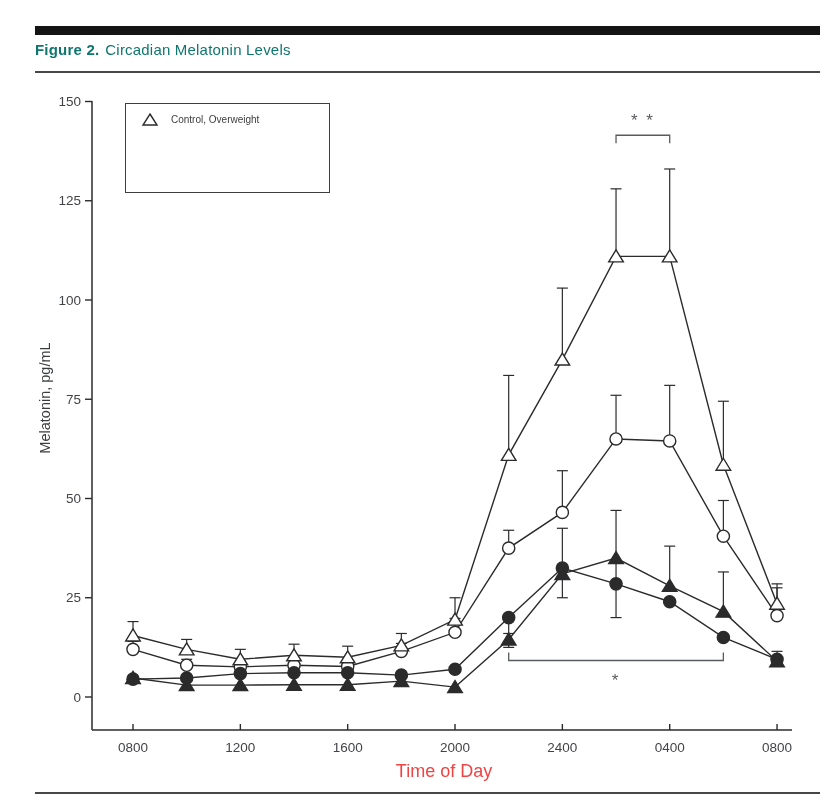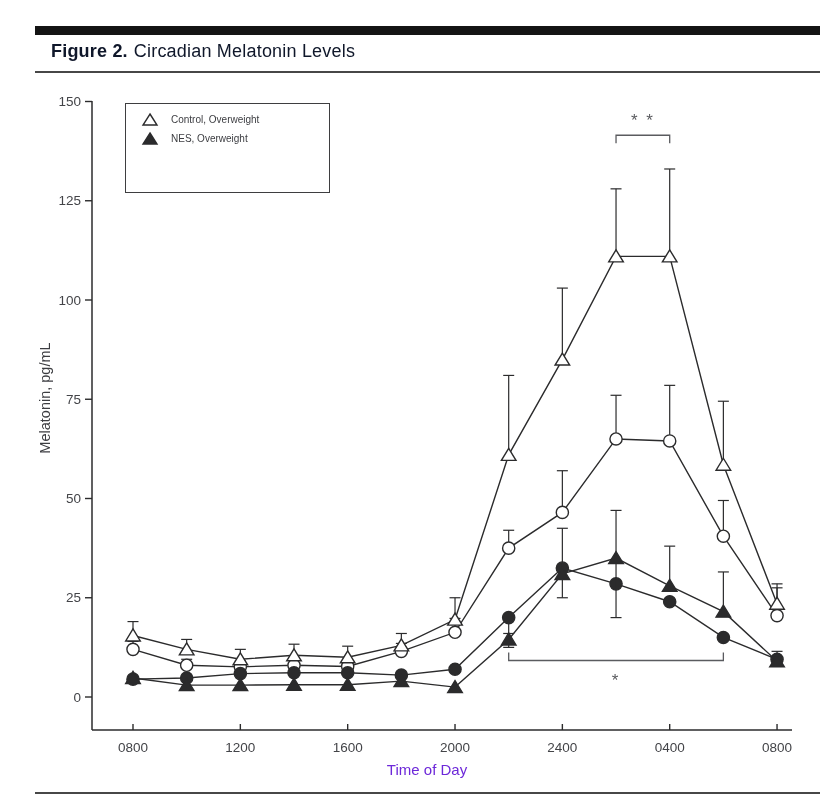--- a/index.html
+++ b/index.html
@@ -1,32 +1,32 @@
 <!DOCTYPE html>
 <html><head>
 <meta charset="utf-8">
 <style>
   html,body{margin:0;padding:0;background:#fff;}
   .page{position:relative;width:825px;height:804px;background:#ffffff;overflow:hidden;
         font-family:"Liberation Sans",sans-serif;}
   .top-bar{position:absolute;left:35px;top:26px;width:785px;height:9px;background:#141414;}
-  .fig-title{position:absolute;left:35px;top:41px;font-size:18px;color:#0f172a;letter-spacing:.2px;margin-left:16px;}
+  .fig-title{position:absolute;left:35px;top:41px;font-size:15px;color:#0f766e;letter-spacing:.2px;}
   .fig-title .lbl{font-weight:bold;margin-right:6px;}
   .rule-top{position:absolute;left:35px;top:71px;width:785px;height:2px;background:#474747;}
   .rule-bottom{position:absolute;left:35px;top:792px;width:785px;height:2px;background:#474747;}
   svg.chart{position:absolute;left:0;top:0;}
   .legend{position:absolute;left:125px;top:103px;width:205px;height:90px;background:#fff;
           border:1.4px solid #3e3e40;box-sizing:border-box;padding:6px 0 0 15px;}
   .legend-row{display:flex;align-items:center;height:19px;}
   .legend-row .mk{width:30px;display:flex;justify-content:flex-start;align-items:center;}
   .legend-row .txt{font-size:10px;color:#3c3d41;}
   .y-axis-title{position:absolute;left:-24px;top:389px;width:140px;height:18px;text-align:center;
           transform:rotate(-90deg);font-size:14.5px;color:#3c3d41;}
-  .x-axis-title{position:absolute;left:327px;top:761px;width:200px;text-align:center;
-          font-size:15px;color:#6d28d9;}
+  .x-axis-title{position:absolute;left:344px;top:761px;width:200px;text-align:center;
+          font-size:18px;color:#ef4444;}
 </style>
 </head>
 <body>
 
 <div class="page">
 
   <div class="top-bar"></div>
 
   <div class="fig-title">
     <span class="lbl">Figure 2.</span><span>Circadian Melatonin Levels</span>
@@ -217,28 +217,20 @@
 
   <div class="legend">
     <div class="legend-row">
       <span class="mk">
         <svg width="18" height="15">
             <path d="M9 2 L16 13 L2 13 Z" fill="#fff" stroke="#2b2b2c" stroke-width="1.4"></path>
           </svg>
       </span>
       <span class="txt">Control, Overweight</span>
     </div>
-    <div class="legend-row">
-      <span class="mk">
-        <svg width="18" height="15">
-            <path d="M9 2 L16 13 L2 13 Z" fill="#2b2b2c" stroke="#2b2b2c" stroke-width="1.4"></path>
-          </svg>
-      </span>
-      <span class="txt">NES, Overweight</span>
-    </div>
   </div>
 
   <div class="y-axis-title">Melatonin, pg/mL</div>
   <div class="x-axis-title">Time of Day</div>
 
   <div class="rule-bottom"></div>
 
 </div>
 
 </body></html>

